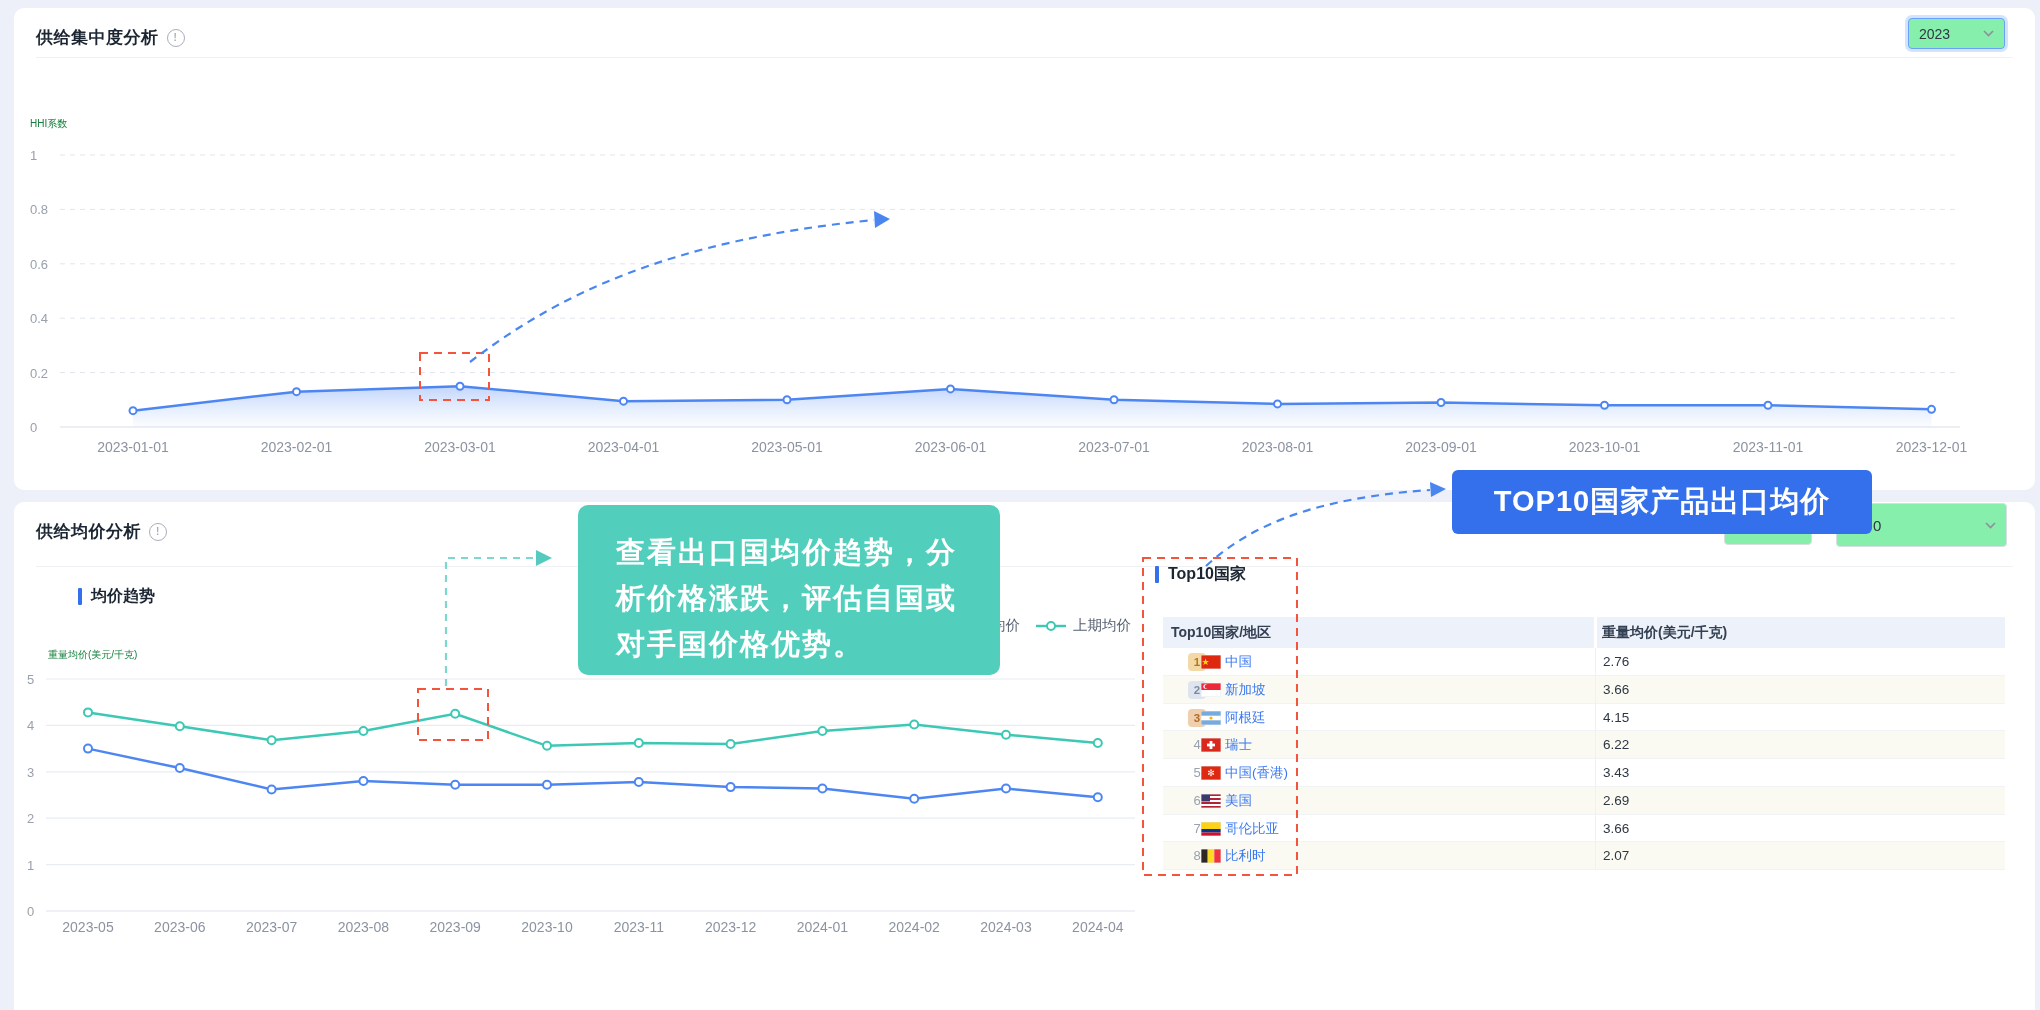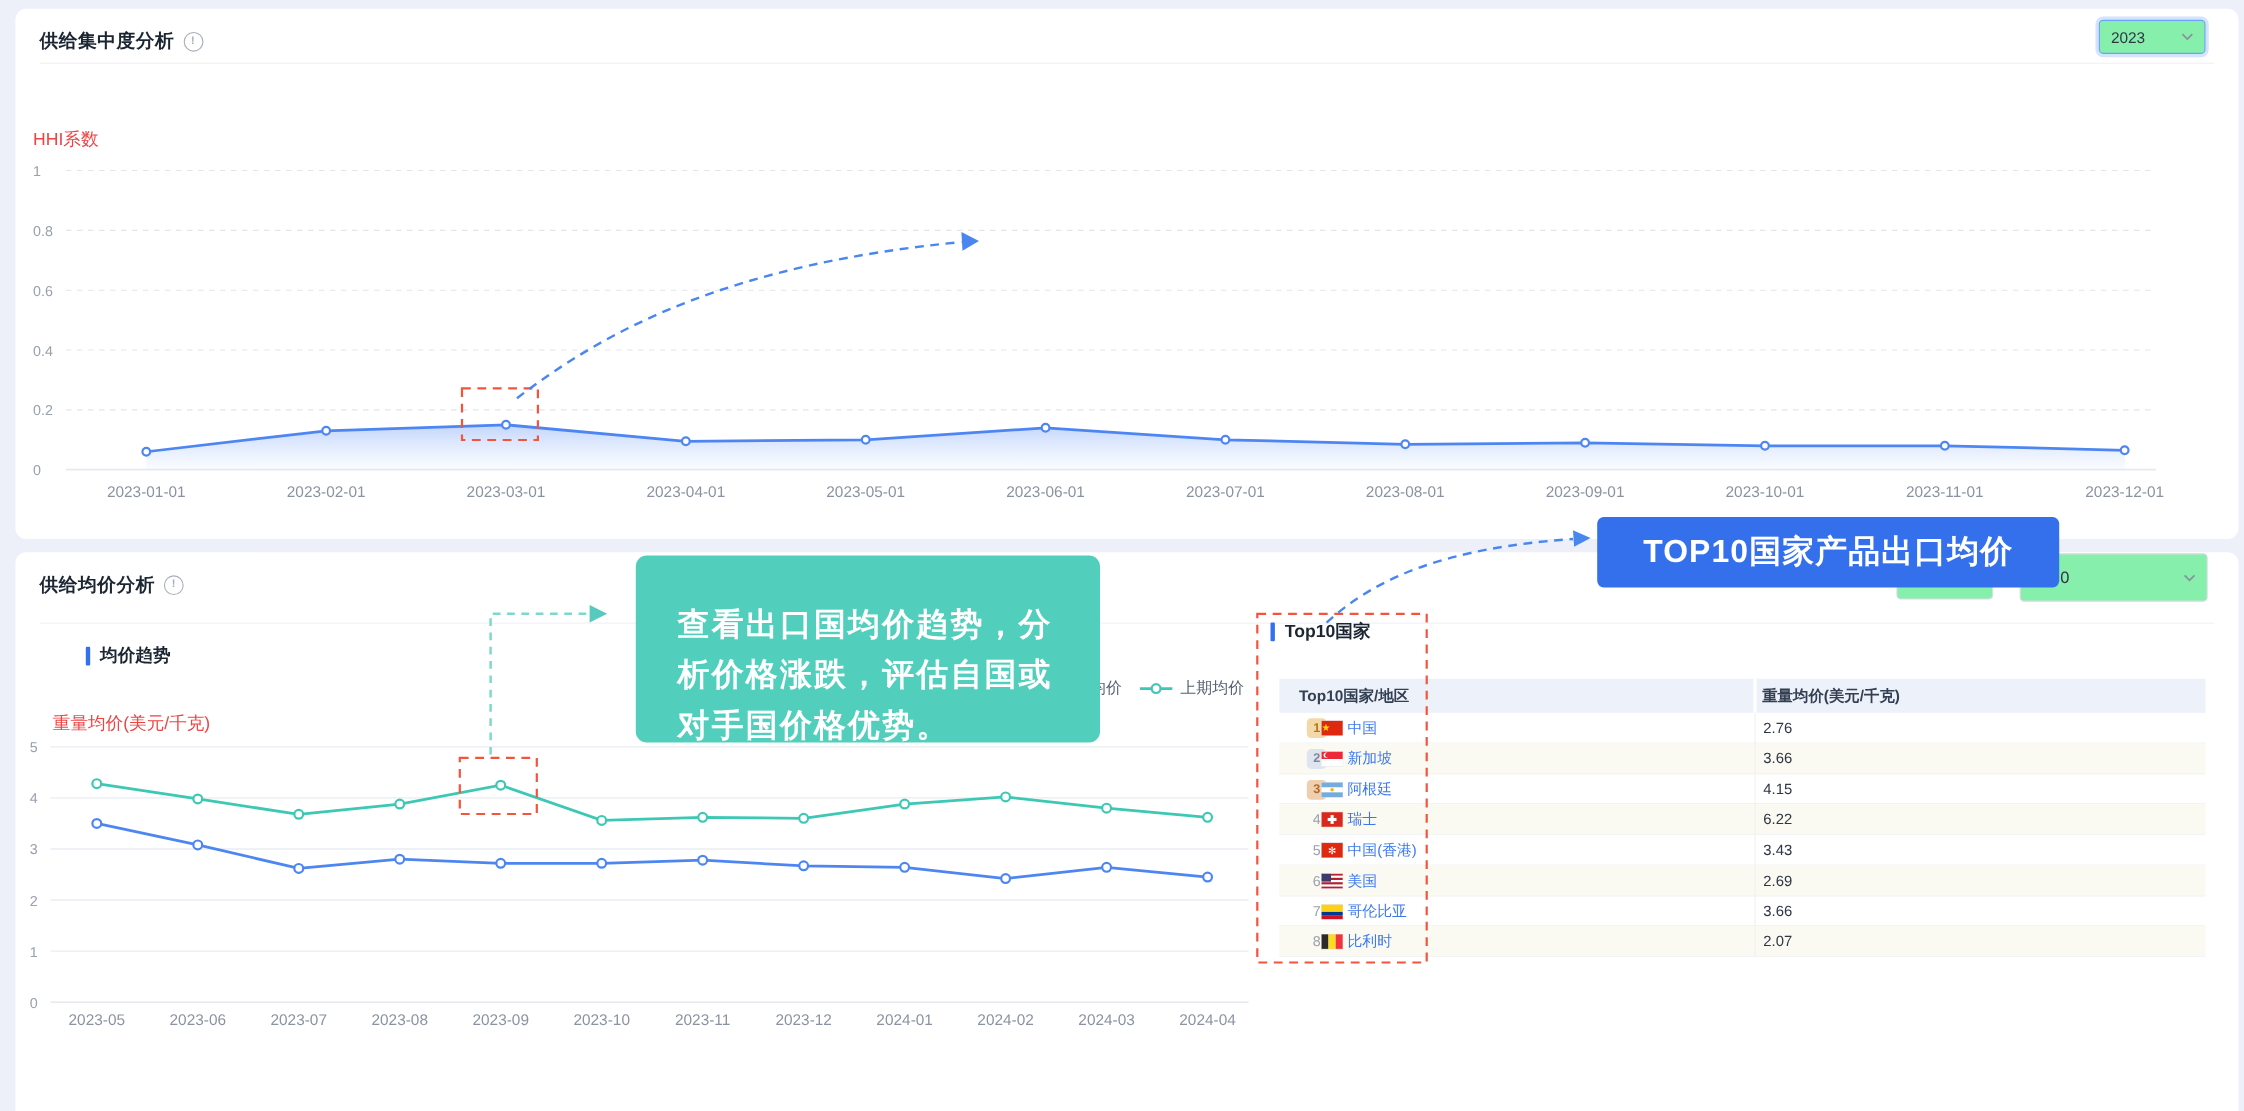--- a/index.html
+++ b/index.html
@@ -14,35 +14,35 @@
         align-items:center;justify-content:center;color:#a8afba;font-size:10px;font-weight:bold;}
   .info::before{content:"!";}
   .divider{position:absolute;left:22px;right:22px;height:1px;background:#f0f1f4;}
   .d1{top:49px;} .d2{top:64px;}
   .select{position:absolute;display:flex;align-items:center;justify-content:space-between;
           background:#86efac;border:1px solid #d9dde4;border-radius:4px;padding:0 10px;
           font-size:14px;color:#303642;box-sizing:border-box;}
   .year-select{left:1894px;top:10px;width:97px;height:31px;border:1px solid #6aa1f8;
                box-shadow:0 0 0 3px rgba(58,132,255,.22);}
   .chev{width:11px;height:7px;flex:0 0 auto;}
-  .axis-title{position:absolute;font-size:16px;color:#ef4444;}
+  .axis-title{position:absolute;font-size:10px;color:#15803d;}
   .yl1{left:16px;top:109px;} .yl2{left:34px;top:146px;}
   .chart-svg{position:absolute;left:0;top:0;}
   .sub-title{position:absolute;display:flex;align-items:center;gap:9px;
              font-size:16px;font-weight:bold;color:#1c2633;}
   .accent-bar{width:4px;height:17px;background:#3470EB;border-radius:1px;}
   .st1{left:64px;top:84px;} .st2{left:1141px;top:62px;}
   .legend{position:absolute;left:911px;top:114px;display:flex;gap:16px;align-items:center;
           font-size:14.5px;color:#596273;}
   .legend .item{display:flex;align-items:center;gap:7px;cursor:pointer;}
   
   .t10{position:absolute;left:1149px;top:115px;width:842px;font-size:13.5px;}
   .t10 .thead{position:relative;height:31px;background:#edf1f9;display:flex;align-items:center;
               font-weight:bold;color:#333f52;font-size:14px;}
-  .t10 .thead .c1{position:absolute;left:18px;}
+  .t10 .thead .c1{position:absolute;left:8px;}
   .t10 .thead .c2{position:absolute;left:439px;}
   .t10 .thead .hgap{position:absolute;left:431px;top:0;width:3px;height:31px;background:#fff;}
   .t10 .trow{position:relative;height:27.75px;border-bottom:1px solid #f2f3f5;box-sizing:border-box;}
   .t10 .trow.alt{background:#fbfaf2;}
   .t10 .rank{position:absolute;left:20px;top:0;width:28px;text-align:center;line-height:27px;
              color:#9aa2ae;font-size:13px;}
   .t10 .badge{position:absolute;left:25px;top:5px;width:18px;height:18px;border-radius:4px;
               text-align:center;line-height:18px;font-size:11.5px;font-weight:bold;}
   .b1{background:#f3d9a7;color:#b77816;} .b2{background:#dfe5ee;color:#7c8aa0;} .b3{background:#f0cfae;color:#b06a2a;}
   .t10 .flag{position:absolute;left:38px;top:7px;width:20px;height:14px;}
@@ -54,21 +54,21 @@
   .selB{left:1822px;top:1px;width:171px;height:44px;font-size:15px;}
   .selB .val{margin-left:26px;}
   
   .overlay{position:absolute;left:0;top:0;z-index:50;pointer-events:none;}
   .callout{position:absolute;z-index:60;background:#3470EB;color:#fff;font-weight:bold;
            display:flex;align-items:center;justify-content:center;border-radius:6px;letter-spacing:2px;}
   .co1{left:903px;top:188px;width:602px;height:64px;font-size:28px;}
   .co2{left:1452px;top:470px;width:420px;height:64px;font-size:29px;letter-spacing:1px;}
   .co-teal{position:absolute;z-index:60;left:578px;top:505px;width:422px;height:170px;
            background:#52CFBC;border-radius:10px;color:#fff;font-weight:bold;font-size:29px;
-           line-height:46px;padding:40px 0 0 38px;box-sizing:border-box;letter-spacing:2px;}
+           line-height:46px;padding:24px 0 0 38px;box-sizing:border-box;letter-spacing:2px;}
 </style>
 </head>
 <body>
 
 <div class="page">
 
   <section class="card card1">
     <div class="card-title">
       <span>供给集中度分析</span>
       <span class="info"></span>

